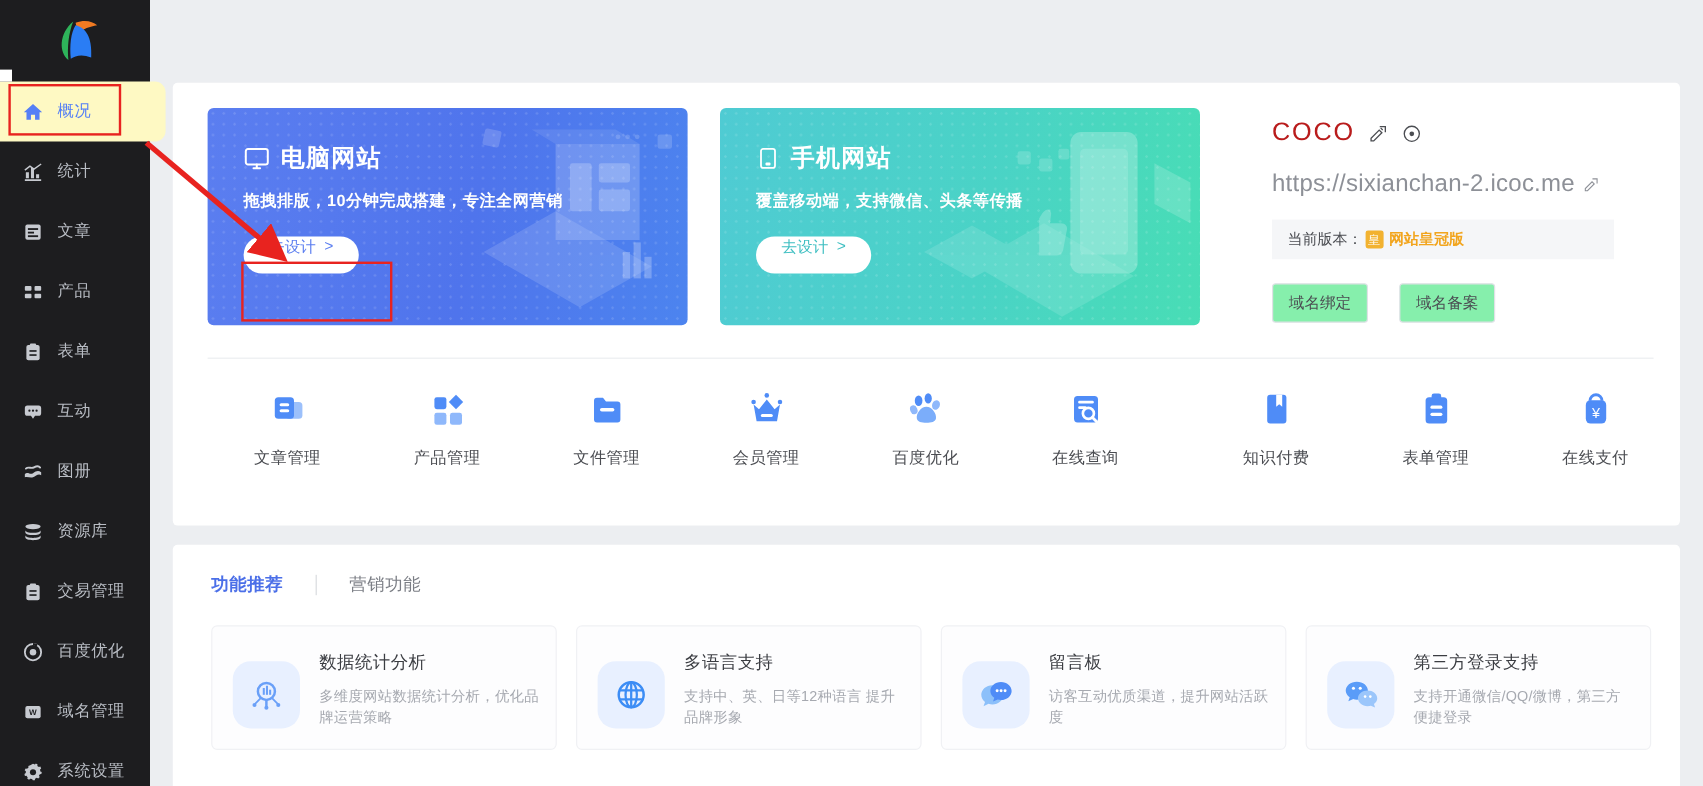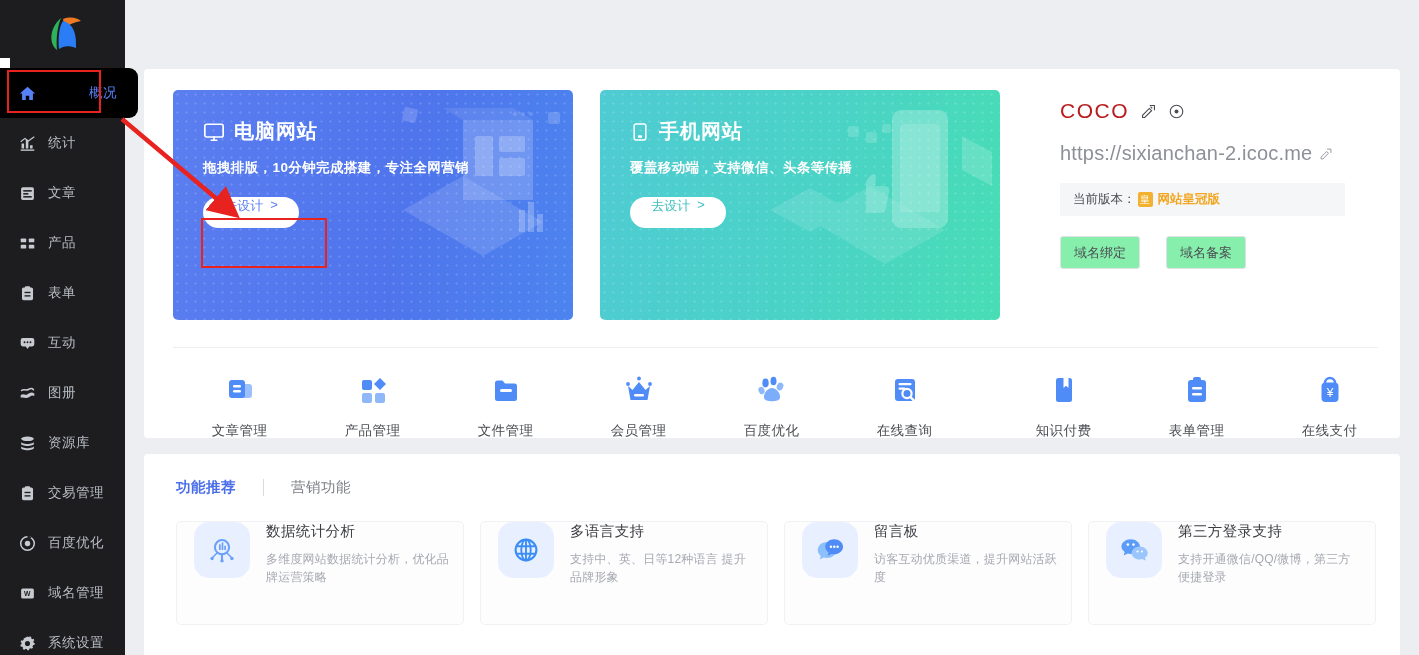--- a/index.html
+++ b/index.html
@@ -27,26 +27,25 @@
     height: 50px;
     display: flex; align-items: center;
     padding-left: 18px;
     color: #b9bdc4;
     font-size: 13.5px;
     letter-spacing: .5px;
     cursor: pointer;
     position: relative;
   }
   .nav-item.active {
-    background: #000000;
+    background: #fef9c3;
     color: #5680f5;
     border-top-right-radius: 9px;
     border-bottom-right-radius: 9px;
     width: 138px;
-    gap: 41px;
   }
   .nav-item.active::before {
     content: ""; position: absolute; left: 0; top: -10px;
     width: 10px; height: 10px; background: #ffffff;
   }
   .nav-ico {
     width: 19px; height: 19px; margin-right: 11px;
     display: inline-flex; align-items: center; justify-content: center;
     flex: 0 0 19px;
   }
@@ -69,21 +68,21 @@
     margin-top: 69px;
     width: 1256px;
     height: 369px;
     padding: 21px 22px 0 29px;
     position: relative;
   }
 
   .banner-row { display: flex; gap: 27px; }
   .banner {
     position: relative;
-    width: 400px; height: 230px;
+    width: 400px; height: 181px;
     border-radius: 5px;
     overflow: hidden;
     color: #fff;
     flex: 0 0 400px;
   }
   .banner.pc  { background: linear-gradient(100deg,#5b7ef0 0%, #4f74ec 55%, #4c84ef 100%); }
   .banner.mob { background: linear-gradient(100deg,#4fcbd3 0%, #4ad3c6 55%, #48ddb5 100%); }
   .banner .dots {
     position: absolute; inset: 0;
     background-image: radial-gradient(rgba(255,255,255,.13) 1px, transparent 1.2px);
@@ -184,21 +183,21 @@
   .tab.active { color: #4b6fe8; font-weight: bold; }
   .tab-sep { width: 1px; height: 17px; background: #d9dbdf; margin: 0 27px; }
 
   .feat-row { display: flex; gap: 16px; margin-top: 21px; }
   .feat {
     flex: 1;
     height: 104px;
     background: #fdfdfe;
     border: 1px solid #f0f1f4;
     border-radius: 5px;
-    display: flex; align-items: flex-start;
+    display: flex; align-items: flex-end;
     padding: 0 14px 17px 17px;
     cursor: pointer;
   }
   .feat-ico {
     width: 56px; height: 56px; border-radius: 15px;
     background: #e8f0ff;
     display: flex; align-items: center; justify-content: center;
     flex: 0 0 56px;
   }
   .feat-txt { margin-left: 16px; }

